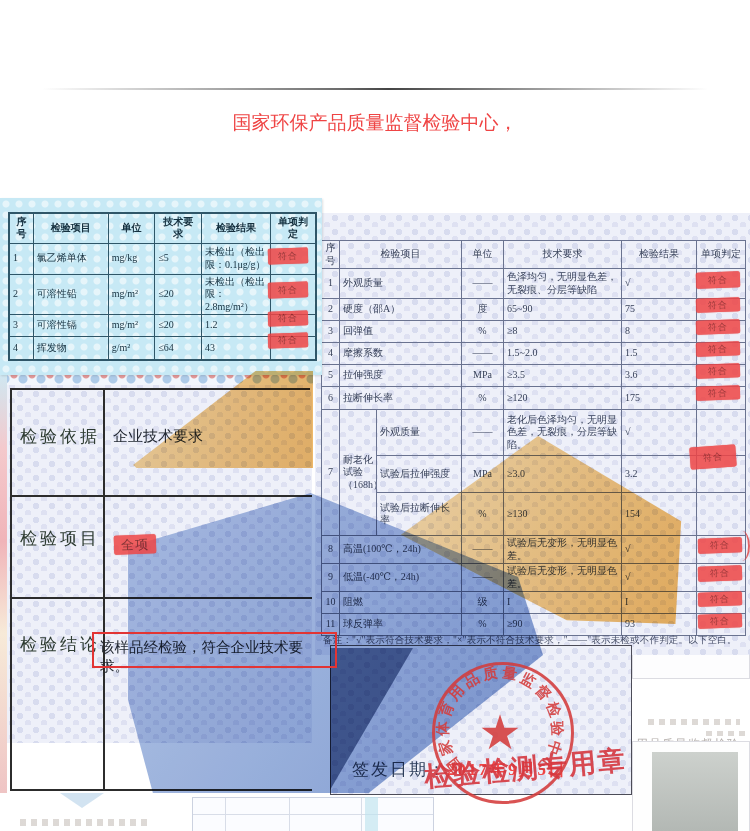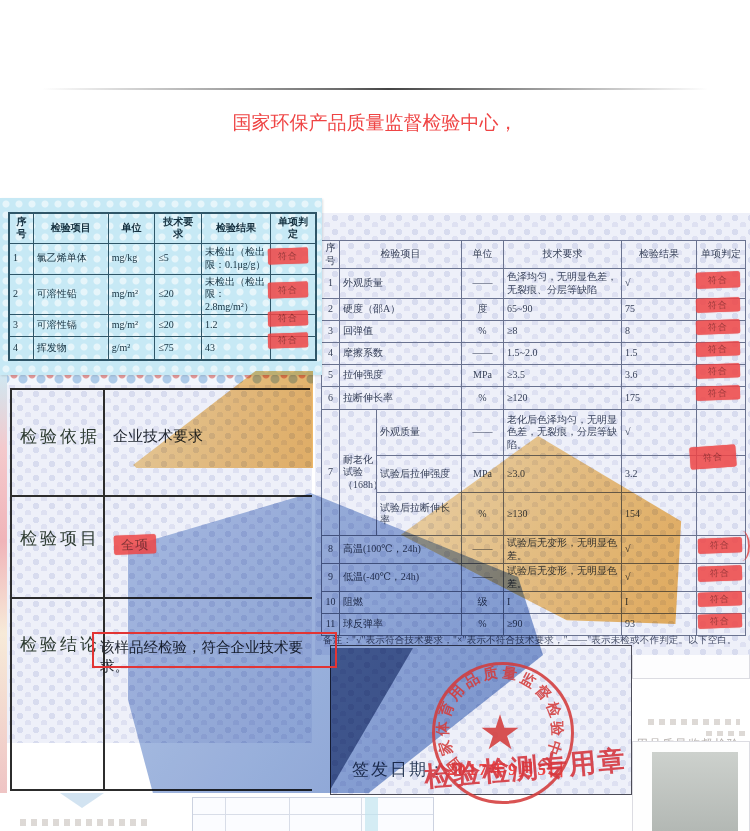--- a/index.html
+++ b/index.html
@@ -319,21 +319,21 @@
         <td>可溶性镉</td>
         <td>mg/m²</td>
         <td>≤20</td>
         <td>1.2</td>
             <td></td>
       </tr>
       <tr style="height:23px">
         <td>4</td>
         <td>挥发物</td>
         <td>g/m²</td>
-        <td>≤75</td>
+        <td>≤64</td>
         <td>43</td>
             <td></td>
       </tr>
     </tbody>
       </table>
   </div>
 
   <div class="abs shape orange-tail"></div>
   <div class="abs shape orange-main"></div>
   <div class="abs shape blue-main"></div>

